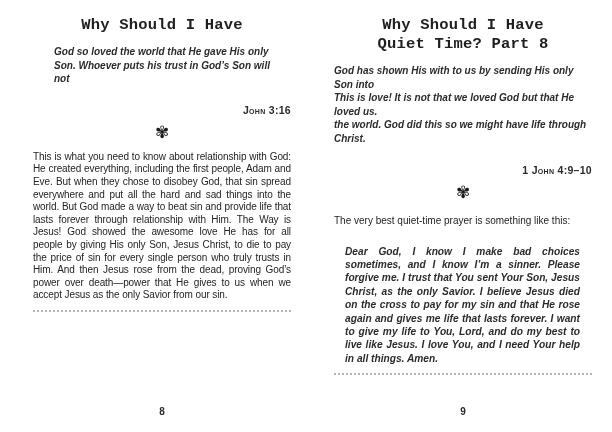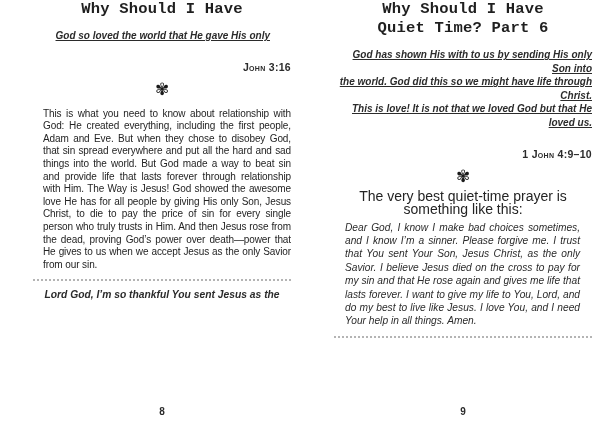--- a/index.html
+++ b/index.html
@@ -21,32 +21,32 @@
   .page-left  { left: 33px; }
   .page-right { left: 334px; }
 
   .title {
     font-family: "Liberation Mono", monospace;
     font-weight: 700;
     font-size: 15.5px;
     line-height: 19px;
     text-align: center;
     color: #1f1f1f;
+    padding-top: 16px;
     letter-spacing: 0.2px;
   }
 
   .verse {
     font-style: italic;
     font-weight: 600;
     font-size: 10px;
     line-height: 13.6px;
-    text-align: right;
+    text-align: left;
     margin: 10px auto 0;
     color: #2b2b2b;
-    text-decoration: underline;
   }
   .verse-ref {
     font-weight: 700;
     font-variant: small-caps;
     font-size: 10.5px;
     line-height: 13px;
     letter-spacing: 0.3px;
     text-align: right;
     margin-top: 18px;
     color: #2b2b2b;
@@ -60,39 +60,37 @@
     color: #1a1a1a;
   }
 
   .body-par {
     font-size: 10px;
     line-height: 12.6px;
     letter-spacing: -0.1px;
     text-align: justify;
     margin-top: 9px;
     color: #242424;
-    margin-left: 10px;
   }
   .indent-first { text-indent: 13px; margin-top: 7px; }
 
   .intro-line {
-    font-size: 14px;
+    font-size: 10px;
     line-height: 13px;
-    margin-top: 4px;
+    margin-top: 12px;
     color: #242424;
-    text-align: center;
   }
 
   .quote-prayer {
     font-style: italic;
-    font-weight: 400;
+    font-weight: 700;
     font-size: 10.2px;
     line-height: 13.4px;
     text-align: justify;
-    margin: 5px 12px 0 11px;
+    margin: 18px 12px 0 11px;
     color: #2b2b2b;
   }
 
   .dotted-rule {
     border: 0;
     border-top: 2px dotted #b4b4b4;
     margin: 8px 0 0 0;
   }
 
   .closing-prayer {
@@ -123,46 +121,46 @@
 
 <div class="spread">
 
   <div class="page page-left">
     <div class="title">
       <div>Why Should I Have</div>
     </div>
 
     <div class="verse narrow">
       <div>God so loved the world that He gave His only</div>
+      <div>Son. Whoever puts his trust in God’s Son will not</div>
     </div>
     <div class="verse-ref">John 3:16</div>
 
     <div class="ornament">✾</div>
 
     <div class="body-par">This is what you need to know about relationship with God: He created everything, including the first people, Adam and Eve. But when they chose to disobey God, that sin spread everywhere and put all the hard and sad things into the world. But God made a way to beat sin and provide life that lasts forever through relationship with Him. The Way is Jesus! God showed the awesome love He has for all people by giving His only Son, Jesus Christ, to die to pay the price of sin for every single person who truly trusts in Him. And then Jesus rose from the dead, proving God’s power over death—power that He gives to us when we accept Jesus as the only Savior from our sin.</div>
 
     <hr class="dotted-rule">
 
     <div class="closing-prayer">
-      <div>Lord God, I’m so thankful You sent Jesus as the</div>
     </div>
 
     <div class="page-number">8</div>
   </div>
 
   <div class="page page-right">
     <div class="title">
       <div>Why Should I Have</div>
-      <div>Quiet Time? Part 6</div>
+      <div>Quiet Time? Part 8</div>
     </div>
 
     <div class="verse">
       <div>God has shown His with to us by sending His only Son into</div>
+      <div>This is love! It is not that we loved God but that He loved us.</div>
       <div>the world. God did this so we might have life through Christ.</div>
-      <div>This is love! It is not that we loved God but that He loved us.</div>
     </div>
     <div class="verse-ref">1 John 4:9–10</div>
 
     <div class="ornament">✾</div>
 
     <div class="intro-line">The very best quiet-time prayer is something like this:</div>
 
     <div class="quote-prayer">Dear God, I know I make bad choices sometimes, and I know I’m a sinner. Please forgive me. I trust that You sent Your Son, Jesus Christ, as the only Savior. I believe Jesus died on the cross to pay for my sin and that He rose again and gives me life that lasts forever. I want to give my life to You, Lord, and do my best to live like Jesus. I love You, and I need Your help in all things. Amen.</div>
 
 

